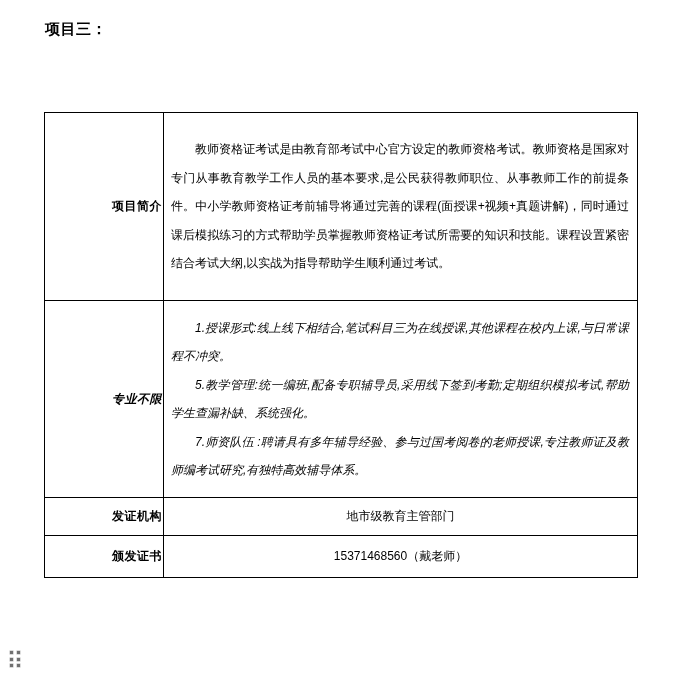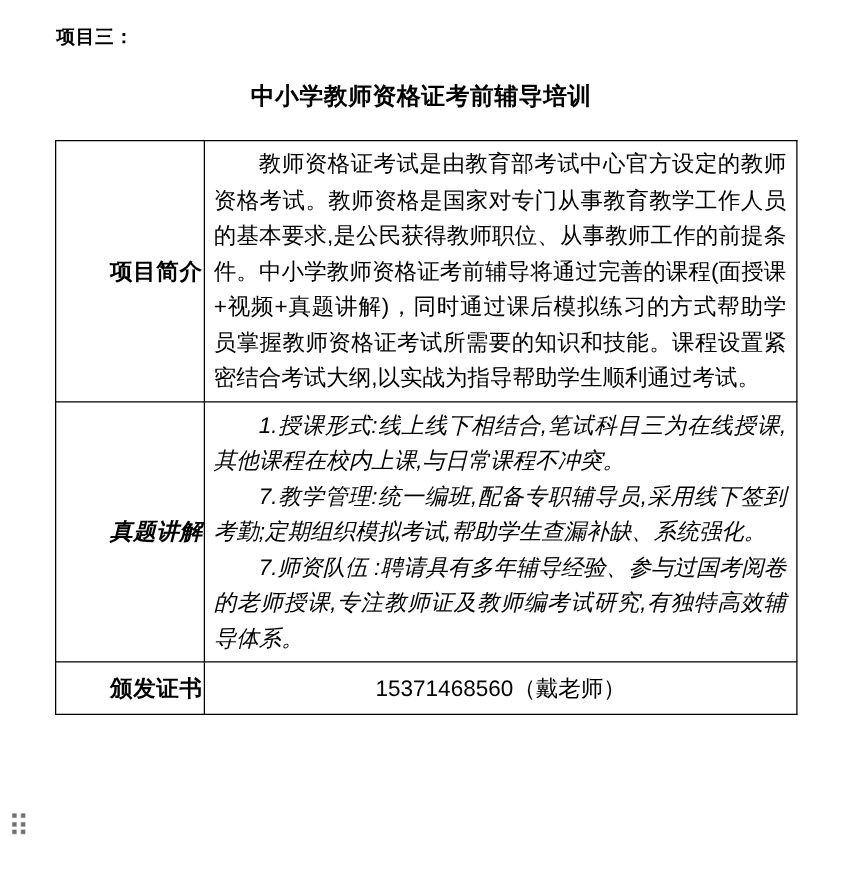--- a/index.html
+++ b/index.html
@@ -37,21 +37,21 @@
   table.info-table {
     position: absolute;
     left: 44px;
     top: 112px;
     width: 593px;
     border-collapse: collapse;
     table-layout: fixed;
   }
   table.info-table td {
     border: 1.5px solid #000000;
-    font-size: 18px;
+    font-size: 12px;
     color: #000000;
   }
   td.lbl {
     text-align: right;
     vertical-align: middle;
     font-weight: bold;
     letter-spacing: 0.5px;
   }
   td.txt {
     vertical-align: middle;
@@ -89,44 +89,47 @@
     box-shadow: 0 0 0 0.5px #b8b8b8;
   }
 </style>
 </head>
 <body>
 
 <div class="page">
 
   <div class="doc-label">项目三：</div>
 
-  <div class="doc-title">中小学教师资格证考前辅导培训</div>
 
   <table class="info-table">
     <colgroup>
       <col style="width:119px">
       <col style="width:474px">
     </colgroup>
     <tbody>
       <tr class="row-tall-1">
         <td class="lbl">项目简介</td>
         <td class="txt">
           <p>教师资格证考试是由教育部考试中心官方设定的教师资格考试。教师资格是国家对专门从事教育教学工作人员的基本要求,是公民获得教师职位、从事教师工作的前提条件。中小学教师资格证考前辅导将通过完善的课程(面授课+视频+真题讲解)，同时通过课后模拟练习的方式帮助学员掌握教师资格证考试所需要的知识和技能。课程设置紧密结合考试大纲,以实战为指导帮助学生顺利通过考试。</p>
         </td>
       </tr>
 
       <tr class="row-tall-2">
-        <td class="lbl">真题讲解</td>
+        <td class="lbl">专业不限</td>
         <td class="txt">
           <p>1.授课形式:线上线下相结合,笔试科目三为在线授课,其他课程在校内上课,与日常课程不冲突。</p>
-          <p>7.教学管理:统一编班,配备专职辅导员,采用线下签到考勤;定期组织模拟考试,帮助学生查漏补缺、系统强化。</p>
+          <p>5.教学管理:统一编班,配备专职辅导员,采用线下签到考勤;定期组织模拟考试,帮助学生查漏补缺、系统强化。</p>
           <p>7.师资队伍 :聘请具有多年辅导经验、参与过国考阅卷的老师授课,专注教师证及教师编考试研究,有独特高效辅导体系。</p>
         </td>
       </tr>
 
+      <tr class="row-short-1">
+        <td class="lbl">发证机构</td>
+        <td class="ctr">地市级教育主管部门</td>
+      </tr>
 
 
 
       <tr class="row-short-4">
         <td class="lbl">颁发证书</td>
         <td class="ctr">15371468560（戴老师）</td>
       </tr>
     </tbody>
   </table>
 

